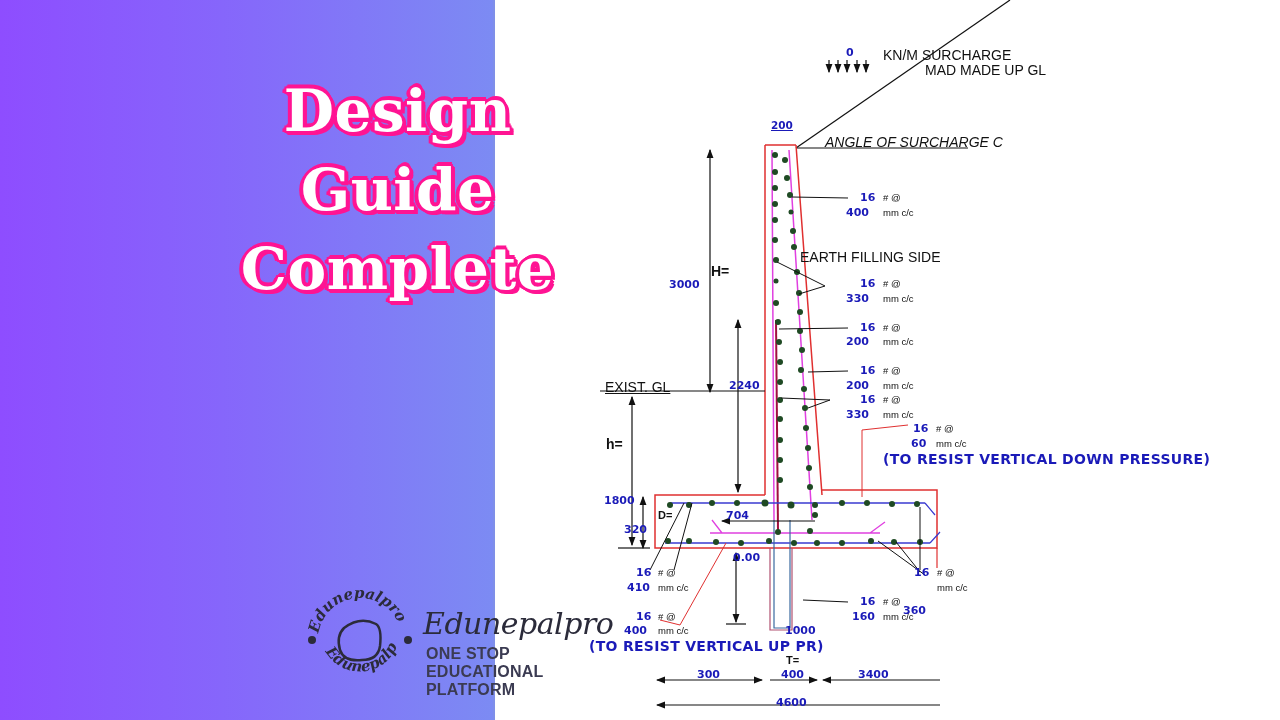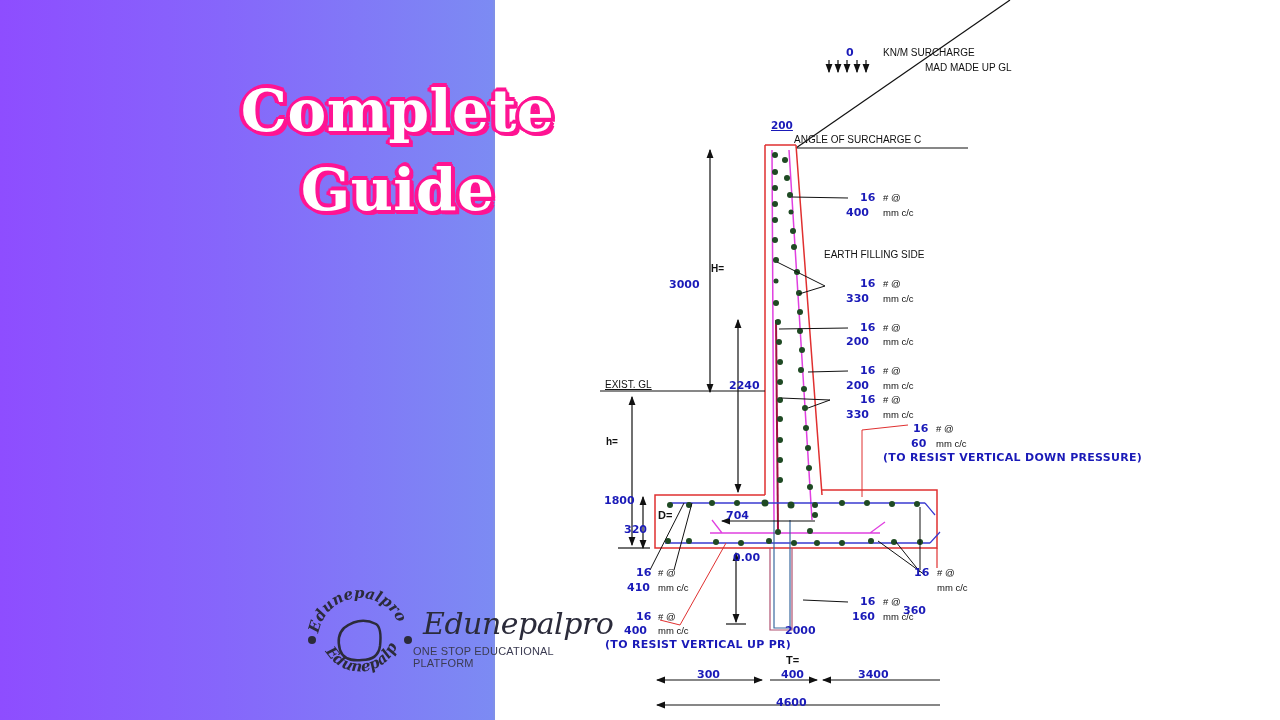--- a/index.html
+++ b/index.html
@@ -10,26 +10,26 @@
   .title { position: absolute; left: 200px; top: 72px; width: 395px; text-align: center; }
   .title-line { display: block; font-family: "DejaVu Serif", serif; font-weight: bold; font-size: 58px; line-height: 79px;
     color: #ffffff; letter-spacing: 0.5px;
     text-shadow:
       3px 0 0 #ff1493, -3px 0 0 #ff1493, 0 3px 0 #ff1493, 0 -3px 0 #ff1493,
       2px 2px 0 #ff1493, -2px -2px 0 #ff1493, 2px -2px 0 #ff1493, -2px 2px 0 #ff1493,
       4px 1px 0 #ff1493, -4px 1px 0 #ff1493, 1px 4px 0 #ff1493, 1px -4px 0 #ff1493,
       4px 4px 0 #ff1493; }
   .logo { position: absolute; left: 300px; top: 588px; width: 300px; height: 100px; }
   .logo-word { position: absolute; left: 123px; top: 18px; font-family: "DejaVu Serif", serif; font-style: italic; font-size: 30px; color: #2b2b3a; letter-spacing: -0.5px; }
-  .logo-tag { position: absolute; left: 113px; top: 57px; font-size: 11px; font-weight: normal; color: #3b3b52; letter-spacing: 0.2px; }
+  .logo-tag { position: absolute; left: 126px; top: 57px; font-size: 16px; font-weight: bold; color: #3b3b52; letter-spacing: 0.2px; }
   .diagram { position: absolute; left: 0; top: 0; width: 1280px; height: 720px; }
-  .lbl { position: absolute; font-family: "Liberation Sans", sans-serif; font-size: 10px; color: #111; white-space: nowrap; }
+  .lbl { position: absolute; font-family: "Liberation Sans", sans-serif; font-size: 14px; color: #111; white-space: nowrap; }
   .num { position: absolute; font-family: "DejaVu Sans", sans-serif; font-weight: bold; font-size: 11px; color: #1a1ab8; white-space: nowrap; }
   .unit { position: absolute; font-family: "Liberation Sans", sans-serif; font-size: 9.5px; color: #111; white-space: nowrap; }
-  .note { position: absolute; font-family: "DejaVu Sans", sans-serif; font-weight: bold; font-size: 11px; color: #1a1ab8; white-space: nowrap; letter-spacing: 0.3px; }
+  .note { position: absolute; font-family: "DejaVu Sans", sans-serif; font-weight: bold; font-size: 14px; color: #1a1ab8; white-space: nowrap; letter-spacing: 0.3px; }
 </style>
 </head>
 <body>
 
 <div class="left-panel"></div>
 <div class="divider"></div>
 
 <svg class="diagram" viewBox="0 0 1280 720" xmlns="http://www.w3.org/2000/svg">
   <defs>
     <marker id="ah" markerWidth="8" markerHeight="8" refX="7" refY="4" orient="auto-start-reverse">
@@ -163,33 +163,33 @@
   <line x1="657" y1="680" x2="762" y2="680" stroke="#111" stroke-width="1.2" marker-start="url(#ah)" marker-end="url(#ah)"></line>
   <line x1="770" y1="680" x2="817" y2="680" stroke="#111" stroke-width="1.2" marker-end="url(#ah)"></line>
   <line x1="823" y1="680" x2="940" y2="680" stroke="#111" stroke-width="1.2" marker-start="url(#ah)"></line>
   <line x1="657" y1="705" x2="940" y2="705" stroke="#111" stroke-width="1.2" marker-start="url(#ah)"></line>
 </svg>
 
 <div class="num" style="left:846px;top:46px;">0</div>
 <div class="lbl" style="left:883px;top:47px;">KN/M SURCHARGE</div>
 <div class="lbl" style="left:902px;top:62px;margin-left:23px;">MAD  MADE UP GL</div>
 <div class="num" style="left:771px;top:119px;font-size:10.5px;text-decoration:underline;">200</div>
-<div class="lbl" style="left:794px;top:134px;">ANGLE OF SURCHARGE C</div>
-<div class="lbl" style="left:824px;top:249px;">EARTH FILLING SIDE</div>
+<div class="lbl" style="left:825px;top:134px;font-style:italic;">ANGLE OF SURCHARGE C</div>
+<div class="lbl" style="left:800px;top:249px;">EARTH FILLING SIDE</div>
 <div class="lbl" style="left:711px;top:263px;font-weight:bold;">H=</div>
 <div class="num" style="left:669px;top:278px;">3000</div>
 <div class="lbl" style="left:605px;top:379px;text-decoration:underline;">EXIST. GL</div>
 <div class="num" style="left:729px;top:379px;">2240</div>
 <div class="lbl" style="left:606px;top:436px;font-weight:bold;">h=</div>
 <div class="num" style="left:604px;top:494px;">1800</div>
 <div class="num" style="left:624px;top:523px;">320</div>
 <div class="lbl" style="left:658px;top:509px;font-weight:bold;font-size:11px;">D=</div>
 <div class="num" style="left:726px;top:509px;">704</div>
 <div class="num" style="left:733px;top:551px;">0.00</div>
-<div class="num" style="left:785px;top:624px;">2000</div>
+<div class="num" style="left:785px;top:624px;">1000</div>
 <div class="lbl" style="left:786px;top:654px;font-weight:bold;font-size:11px;">T=</div>
 <div class="num" style="left:697px;top:668px;">300</div>
 <div class="num" style="left:781px;top:668px;">400</div>
 <div class="num" style="left:858px;top:668px;">3400</div>
 <div class="num" style="left:776px;top:696px;">4600</div>
 
 <div>
   <div class="num" style="left:860px;top:191px;">16</div>
   <div class="unit" style="left:883px;top:192px;"># @</div>
   <div class="num" style="left:846px;top:206px;">400</div>
@@ -231,37 +231,38 @@
   <div class="unit" style="left:658px;top:567px;"># @</div>
   <div class="num" style="left:627px;top:581px;">410</div>
   <div class="unit" style="left:658px;top:582px;">mm c/c</div>
 </div>
 <div>
   <div class="num" style="left:636px;top:610px;">16</div>
   <div class="unit" style="left:658px;top:611px;"># @</div>
   <div class="num" style="left:624px;top:624px;">400</div>
   <div class="unit" style="left:658px;top:625px;">mm c/c</div>
 </div>
-<div class="note" style="left:605px;top:638px;">(TO RESIST VERTICAL UP PR)</div>
+<div class="note" style="left:589px;top:638px;">(TO RESIST VERTICAL UP PR)</div>
 <div>
   <div class="num" style="left:860px;top:595px;">16</div>
   <div class="unit" style="left:883px;top:596px;"># @</div>
   <div class="num" style="left:852px;top:610px;">160</div>
   <div class="unit" style="left:883px;top:611px;">mm c/c</div>
 </div>
 <div>
   <div class="num" style="left:914px;top:566px;">16</div>
   <div class="unit" style="left:937px;top:567px;"># @</div>
   <div class="num" style="left:903px;top:581px;margin-top:23px;">360</div>
   <div class="unit" style="left:937px;top:582px;">mm c/c</div>
 </div>
 
 <div class="title">
+  <span class="title-line">Design</span>
+  <span class="title-line">Guide</span>
   <span class="title-line">Complete</span>
-  <span class="title-line">Guide</span>
 </div>
 
 <div class="logo">
   <svg width="120" height="100" viewBox="0 0 120 100" style="position:absolute;left:0;top:0;">
     <defs>
       <path id="arcTop" d="M18,52 A42,42 0 0 1 102,52"></path>
       <path id="arcBot" d="M22,56 A40,40 0 0 0 98,56"></path>
     </defs>
     <text font-family="DejaVu Serif, serif" font-style="italic" font-weight="bold" font-size="15" fill="#2b2b3a"><textPath href="#arcTop" startOffset="5%">Edunepalpro</textPath></text>
     <text font-family="DejaVu Serif, serif" font-style="italic" font-weight="bold" font-size="15" fill="#2b2b3a"><textPath href="#arcBot" startOffset="8%">Edunepalpro</textPath></text>

